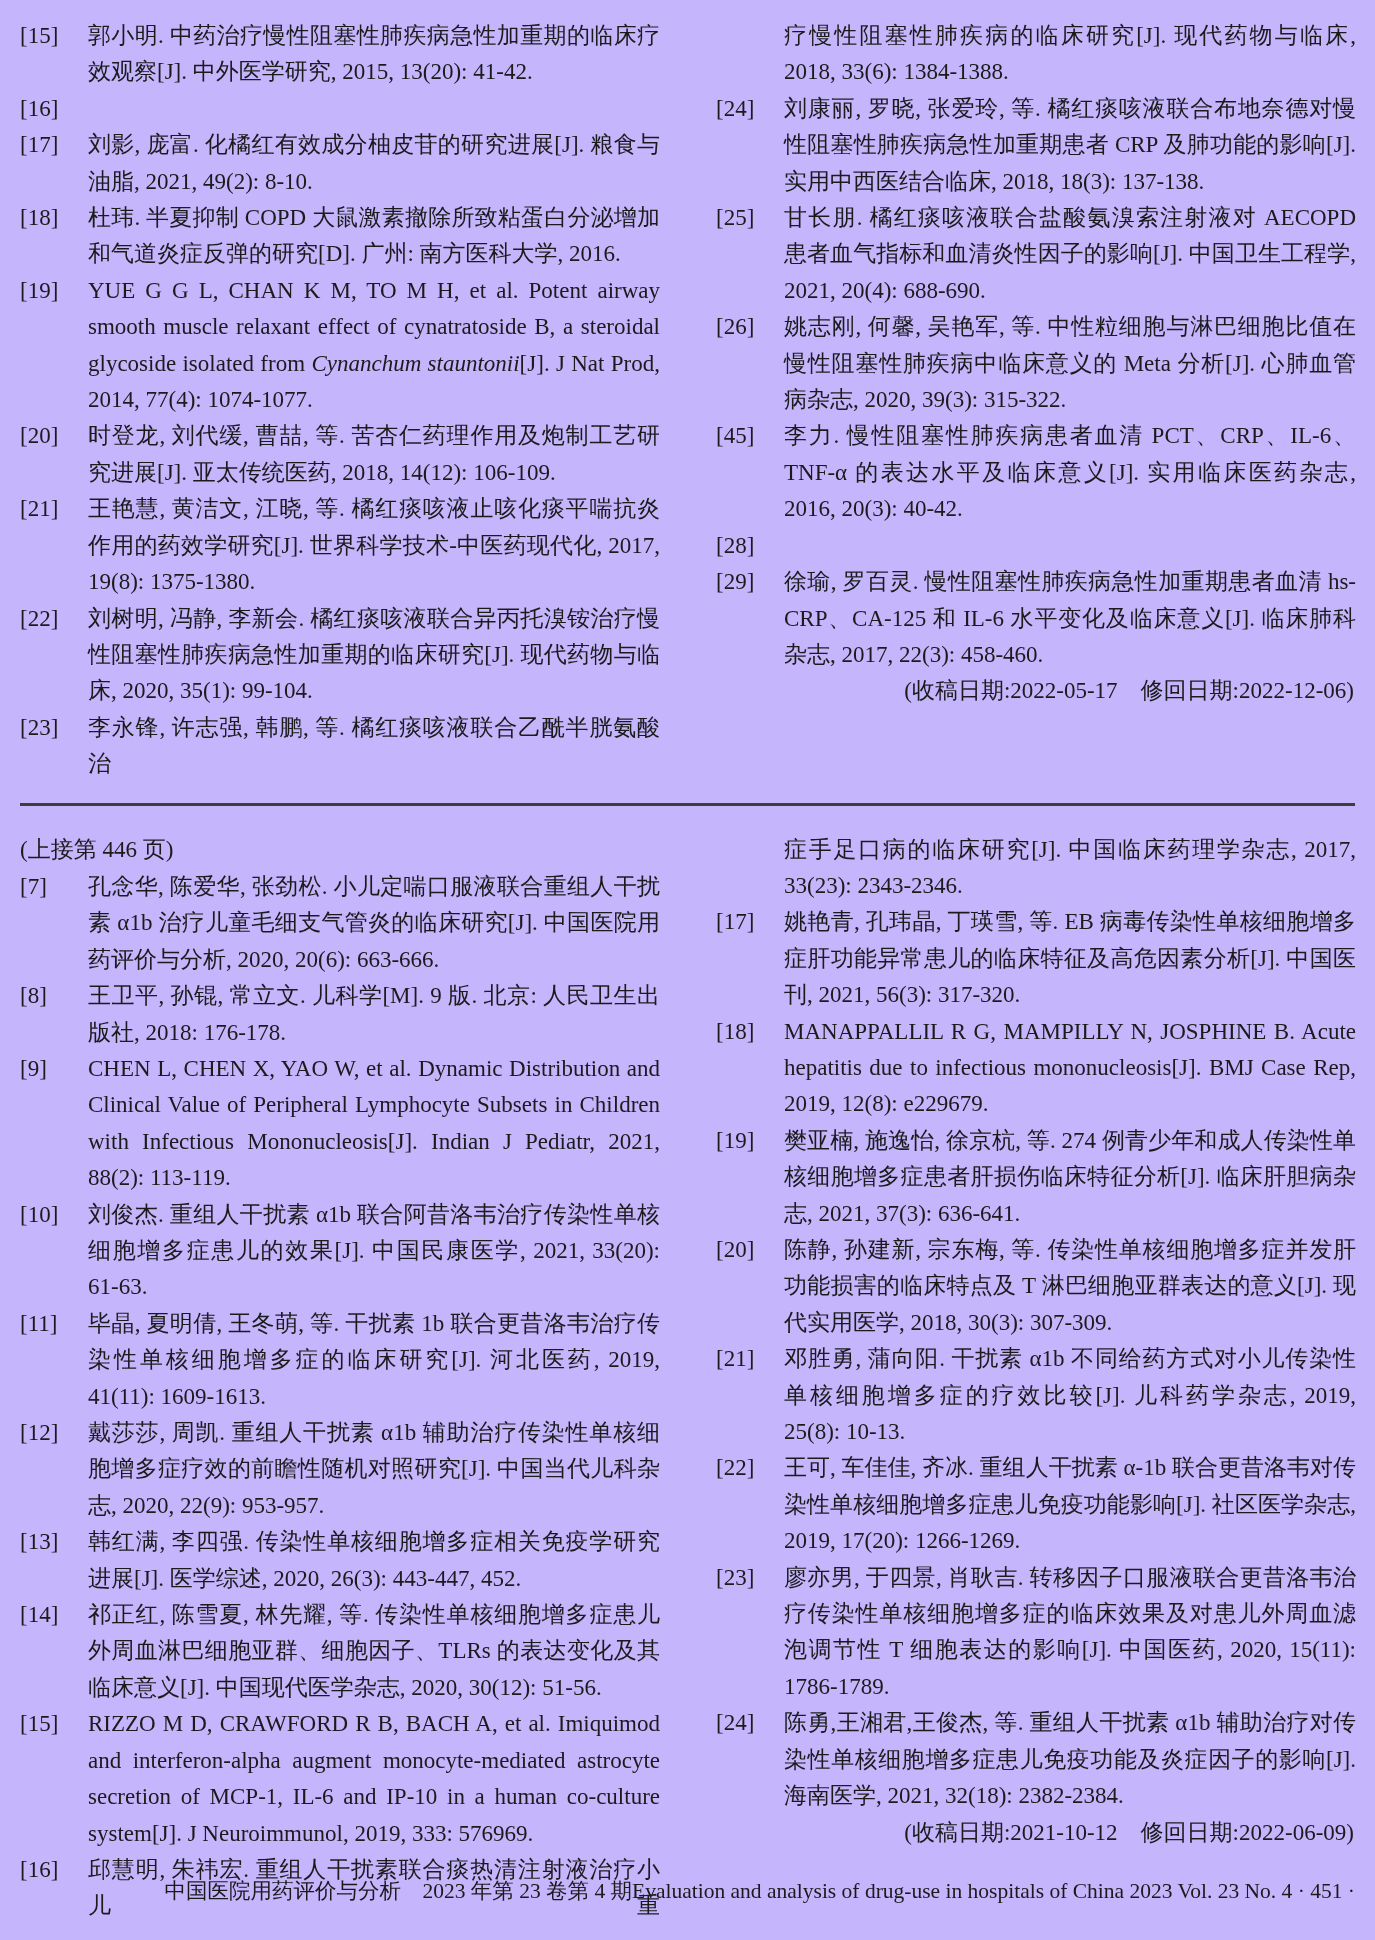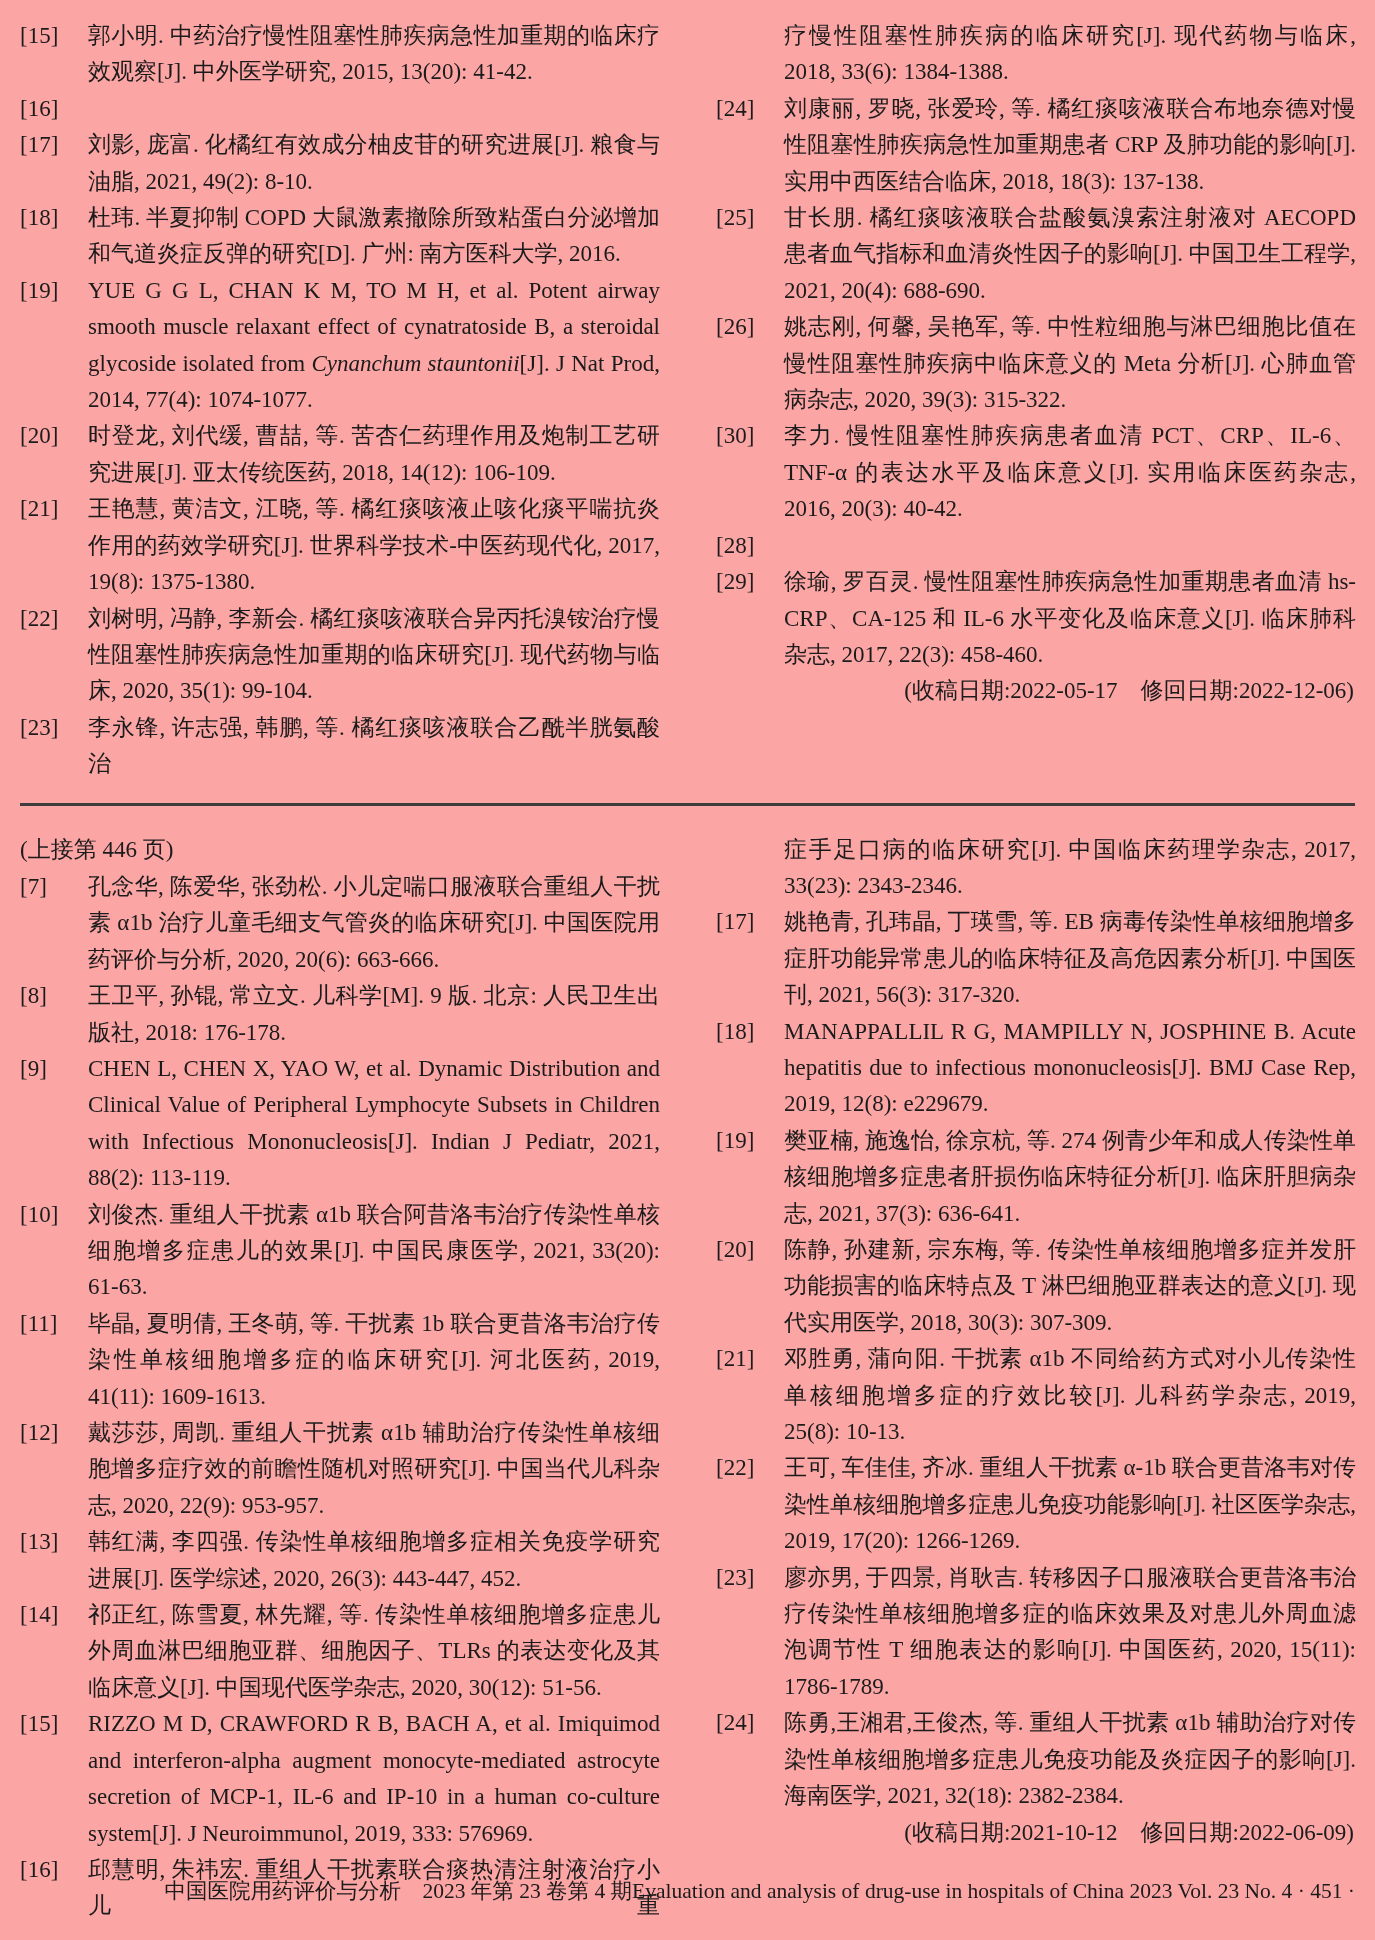--- a/index.html
+++ b/index.html
@@ -2,21 +2,21 @@
 <html><head>
 <meta charset="utf-8">
 <style>
   html, body {
     margin: 0; padding: 0;
     background: #f2f2f2;
   }
   .page {
     position: relative;
     width: 1375px; height: 1940px;
-    background: #fca5a5;
+    background: #c4b5fd;
     color: #1b1b1b;
     font-family: "Liberation Serif", "DejaVu Serif", serif;
     font-size: 23px;
     line-height: 36.4px;
     overflow: hidden;
     box-sizing: border-box;
   }
   .content {
     padding: 18px 20px 0 20px;
   }
@@ -123,21 +123,21 @@
           </div>
           <div class="ref">
             <span class="ref-num">[25]</span>
             <div class="ref-text">甘长朋. 橘红痰咳液联合盐酸氨溴索注射液对 AECOPD 患者血气指标和血清炎性因子的影响[J]. 中国卫生工程学, 2021, 20(4): 688-690.</div>
           </div>
           <div class="ref">
             <span class="ref-num">[26]</span>
             <div class="ref-text">姚志刚, 何馨, 吴艳军, 等. 中性粒细胞与淋巴细胞比值在慢性阻塞性肺疾病中临床意义的 Meta 分析[J]. 心肺血管病杂志, 2020, 39(3): 315-322.</div>
           </div>
           <div class="ref">
-            <span class="ref-num">[30]</span>
+            <span class="ref-num">[45]</span>
             <div class="ref-text">李力. 慢性阻塞性肺疾病患者血清 PCT、CRP、IL-6、TNF-α 的表达水平及临床意义[J]. 实用临床医药杂志, 2016, 20(3): 40-42.</div>
           </div>
           <div class="ref">
             <span class="ref-num">[28]</span>
           </div>
           <div class="ref">
             <span class="ref-num">[29]</span>
             <div class="ref-text">徐瑜, 罗百灵. 慢性阻塞性肺疾病急性加重期患者血清 hs-CRP、CA-125 和 IL-6 水平变化及临床意义[J]. 临床肺科杂志, 2017, 22(3): 458-460.</div>
           </div>
           <div class="ref">

